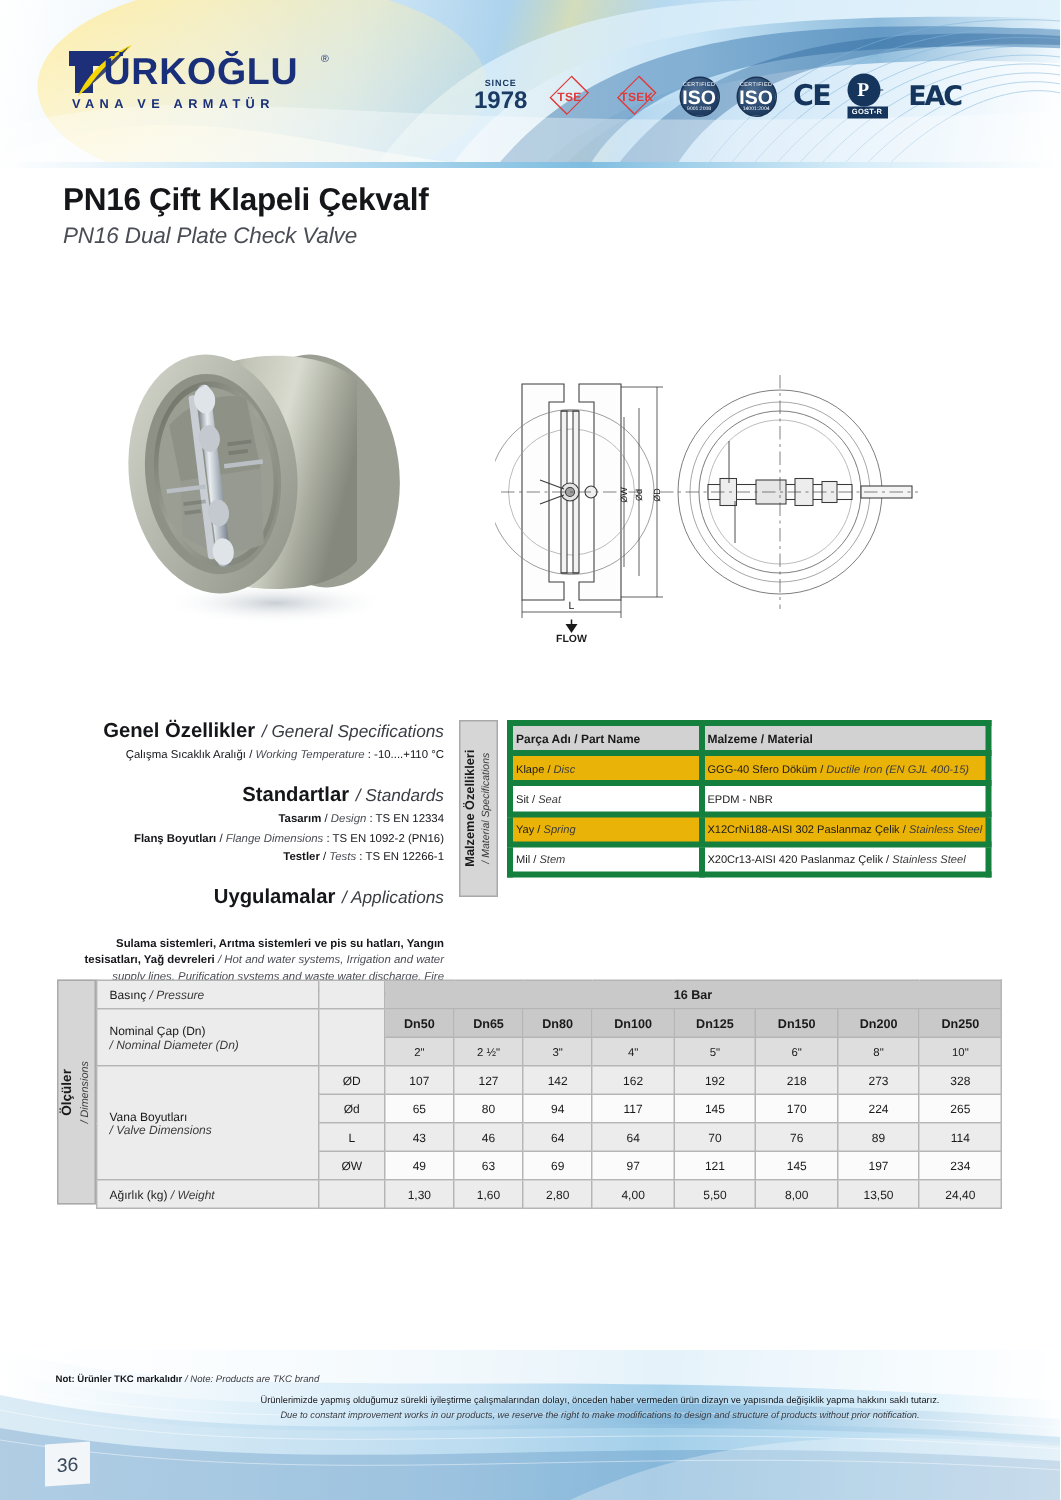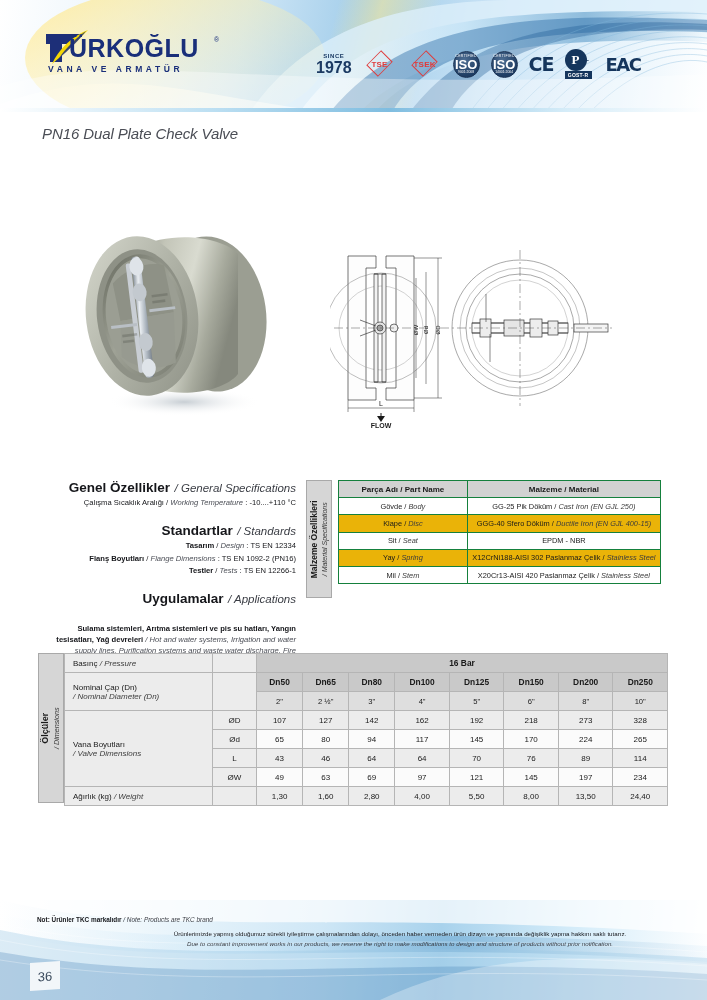--- a/index.html
+++ b/index.html
@@ -113,21 +113,21 @@
   .mat-sidebar span {
     transform: rotate(-90deg); white-space: nowrap; font-size: 8.5px;
     font-weight: bold; color: #1a1a1a; line-height: 1.2; text-align: center;
   }
   .mat-sidebar span i { font-weight: normal; font-size: 7px; color: #3a3a3a; }
   table.mat {
     position: absolute; left: 32px; top: 0; width: 323px;
     border-collapse: collapse; font-size: 7.4px;
   }
   table.mat th, table.mat td {
-    border: 1px solid #15803d; text-align: center; padding: 3.6px 2px; color: #1a1a1a;
+    border: 4px solid #15803d; text-align: left; padding: 3.6px 2px; color: #1a1a1a;
   }
   table.mat th { background: #d2d2d2; font-size: 8px; font-weight: bold; }
   table.mat tr.alt td { background: #eab308; }
   table.mat td i { color: #3c3c3c; }
 
   
   .dim-wrap { position: absolute; left: 38px; top: 653px; width: 630px; }
   .dim-sidebar {
     position: absolute; left: 0; top: 0; width: 26px; height: 150px;
     background: #d6d6d6; border: 1px solid #a9a9a9;
@@ -257,20 +257,21 @@
         <div class="g-tick">⌐</div>
         <div class="g-lbl">GOST-R</div>
       </div>
       <div class="eac">EAC</div>
     </div>
   </div>
   <div class="banner-bottom-line"></div>
 
   <div class="title-bg"></div>
   <div class="title-zone">
+    <div class="title-tr">PN16 Çift Klapeli Çekvalf</div>
     <div class="title-en">PN16 Dual Plate Check Valve</div>
   </div>
 
   <svg class="product-photo" viewBox="0 0 232 200">
     <defs>
       <linearGradient id="bodyg" x1="0" y1="0" x2="1" y2="0.4">
         <stop offset="0%" stop-color="#8f9287"></stop>
         <stop offset="25%" stop-color="#c3c5b8"></stop>
         <stop offset="55%" stop-color="#d9dbd0"></stop>
         <stop offset="80%" stop-color="#a7aa9d"></stop>
@@ -459,30 +460,20 @@
       </span>
     </div>
     <table class="mat">
       <thead>
         <tr>
           <th style="width:40%">Parça Adı / Part Name</th>
           <th style="width:60%">Malzeme / Material</th>
         </tr>
       </thead>
       <tbody>
-        <tr>
-          <td>
-            <span>Gövde</span> /
-            <i>Body</i>
-          </td>
-          <td>
-            <span>GG-25 Pik Döküm</span> /
-            <i>Cast Iron (EN GJL 250)</i>
-          </td>
-        </tr>
         <tr class="alt">
           <td>
             <span>Klape</span> /
             <i>Disc</i>
           </td>
           <td>
             <span>GGG-40 Sfero Döküm</span> /
             <i>Ductile Iron (EN GJL 400-15)</i>
           </td>
         </tr>

